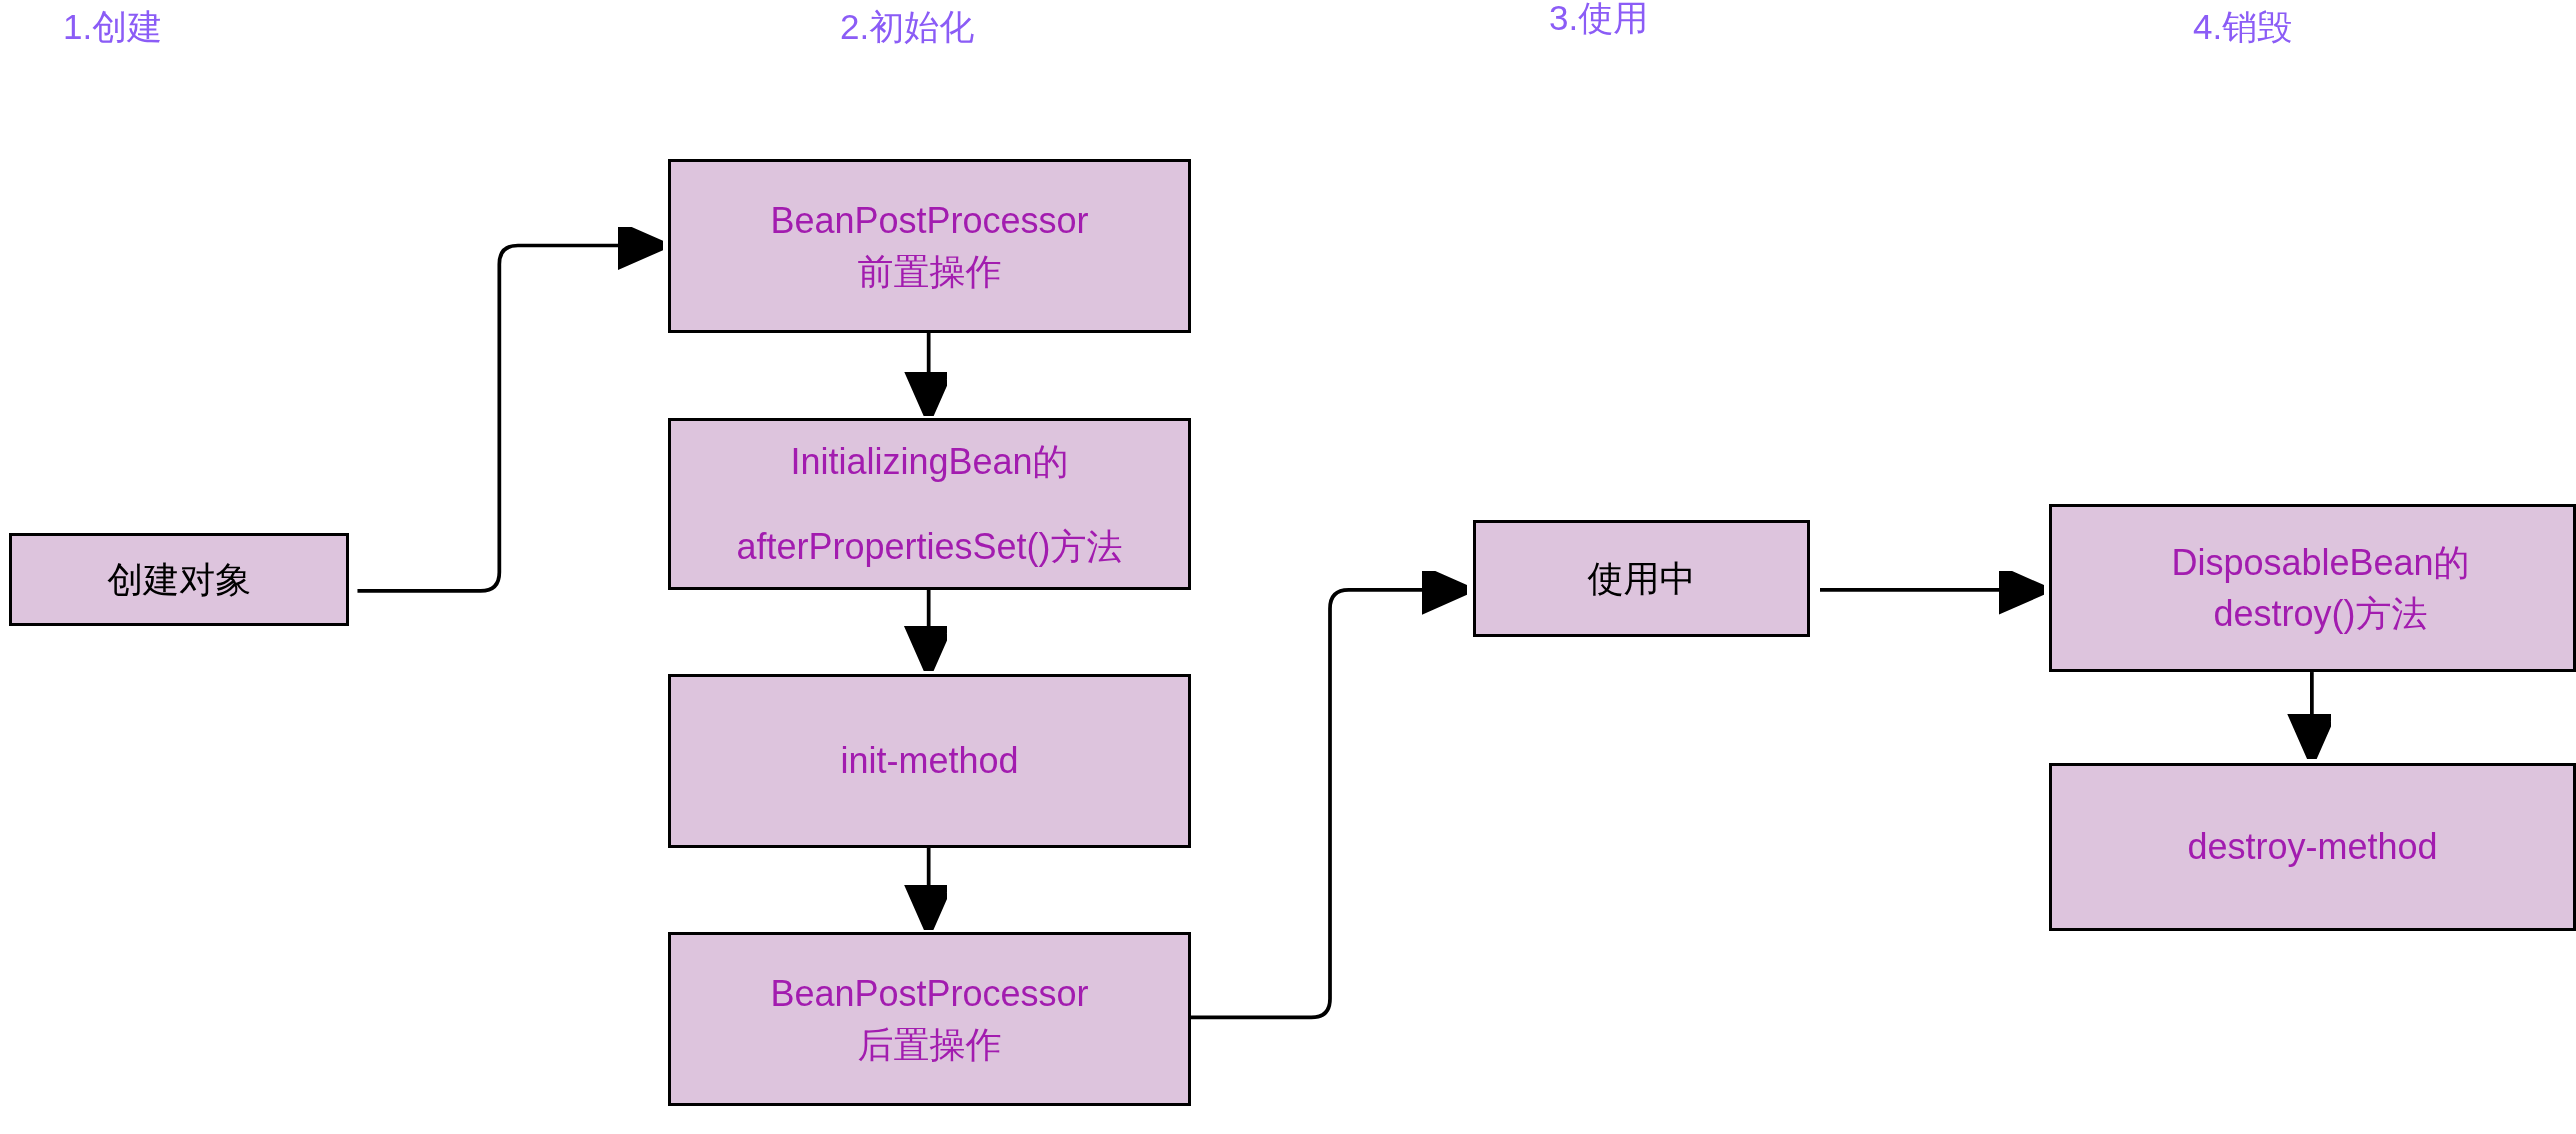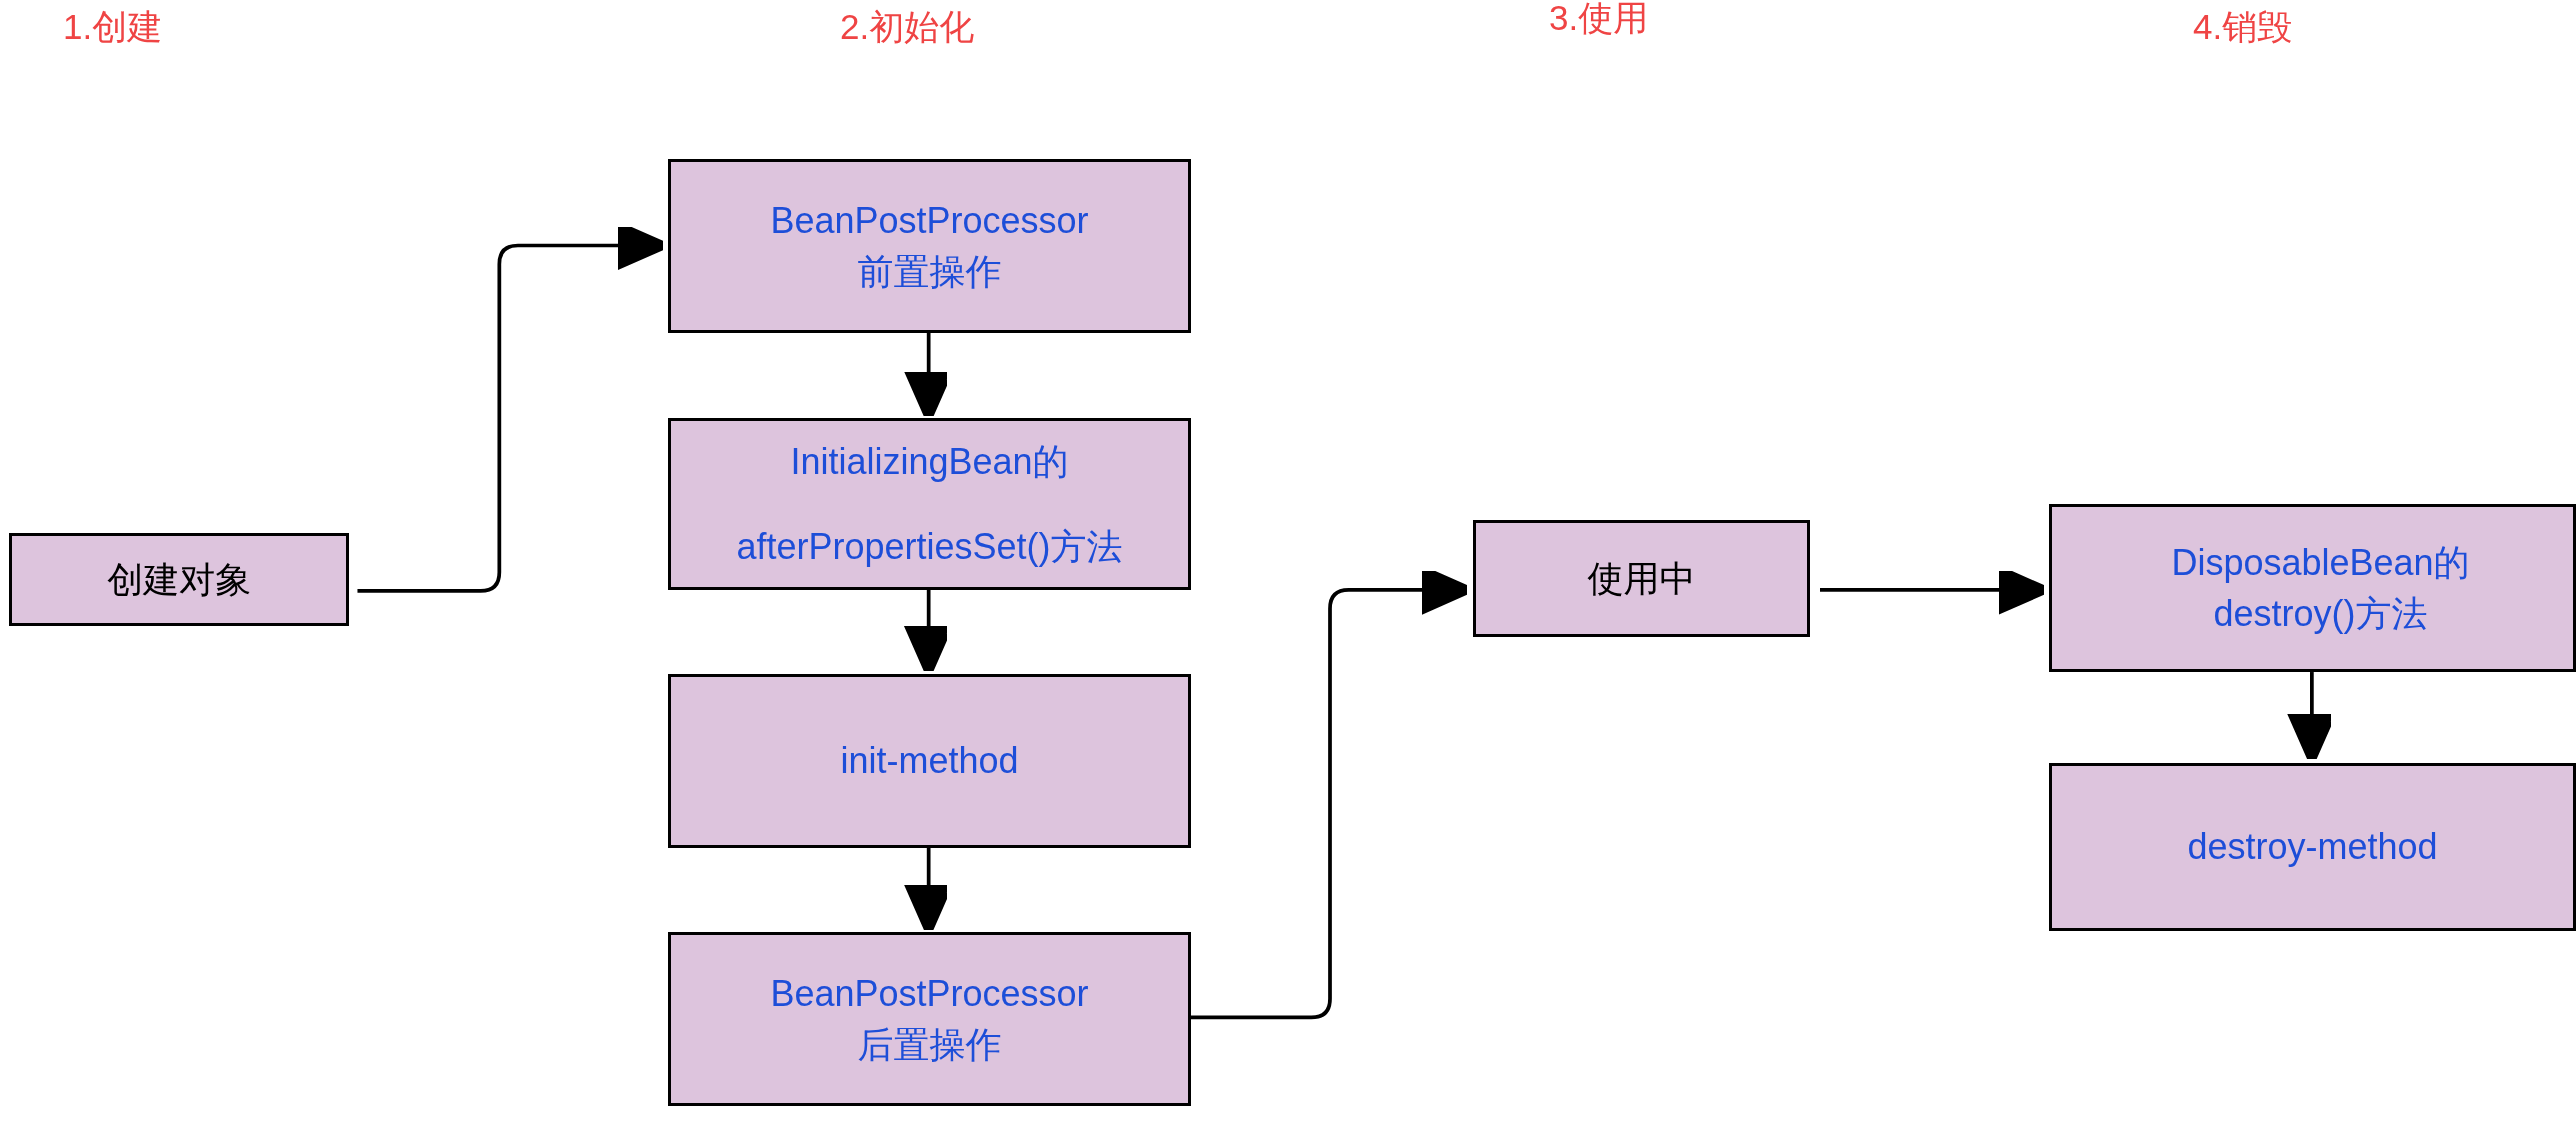--- a/index.html
+++ b/index.html
@@ -13,36 +13,36 @@
   }
   #canvas {
     position: relative;
     width: 2576px;
     height: 1135px;
     background: #ffffff;
     overflow: hidden;
   }
   .phase-label {
     position: absolute;
-    color: #ef4444;
+    color: #8b5cf6;
     font-size: 35px;
     line-height: 1;
     white-space: nowrap;
     font-family: "Liberation Sans", "DejaVu Sans", sans-serif;
   }
   .node {
     position: absolute;
     box-sizing: border-box;
     background: #ddc4dd;
     border: 3.7px solid #000000;
     display: flex;
     flex-direction: column;
     align-items: center;
     justify-content: center;
-    color: #1d4ed8;
+    color: #a21caf;
     font-size: 36px;
     line-height: 1.42;
     text-align: center;
     font-family: "Liberation Sans", "DejaVu Sans", sans-serif;
   }
   .node .line {
     display: block;
     white-space: nowrap;
   }
   .node.dark-text {

